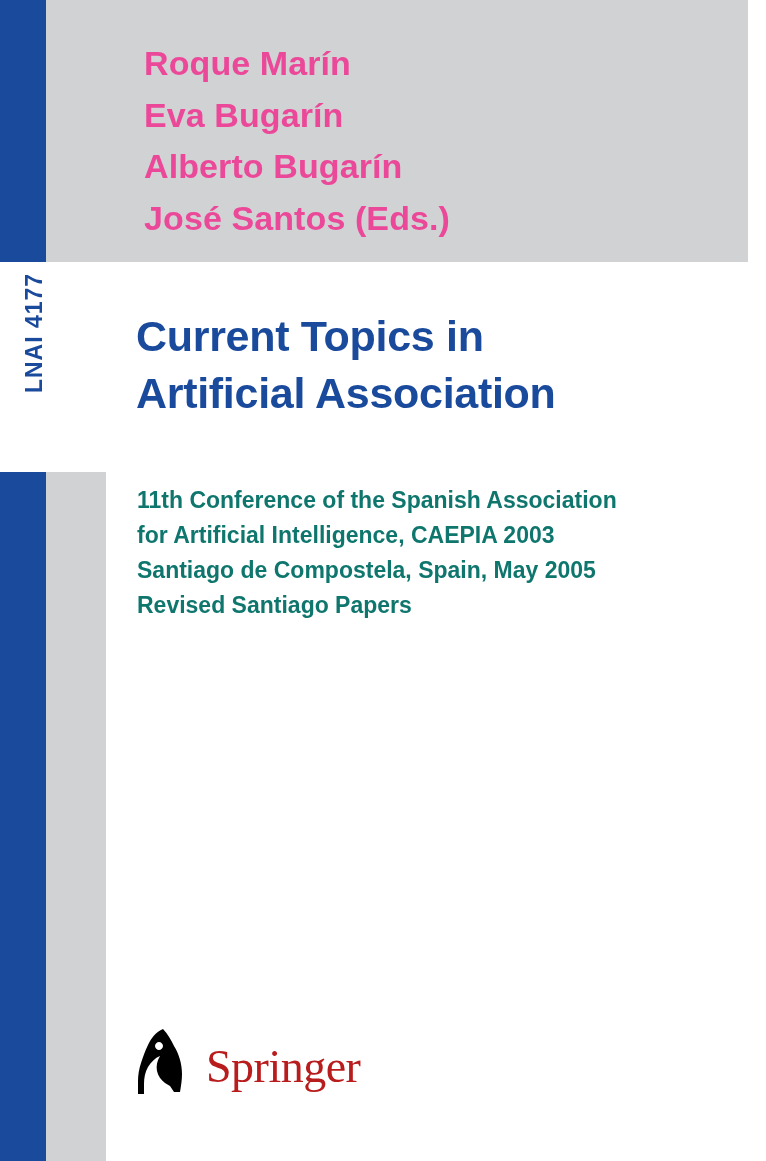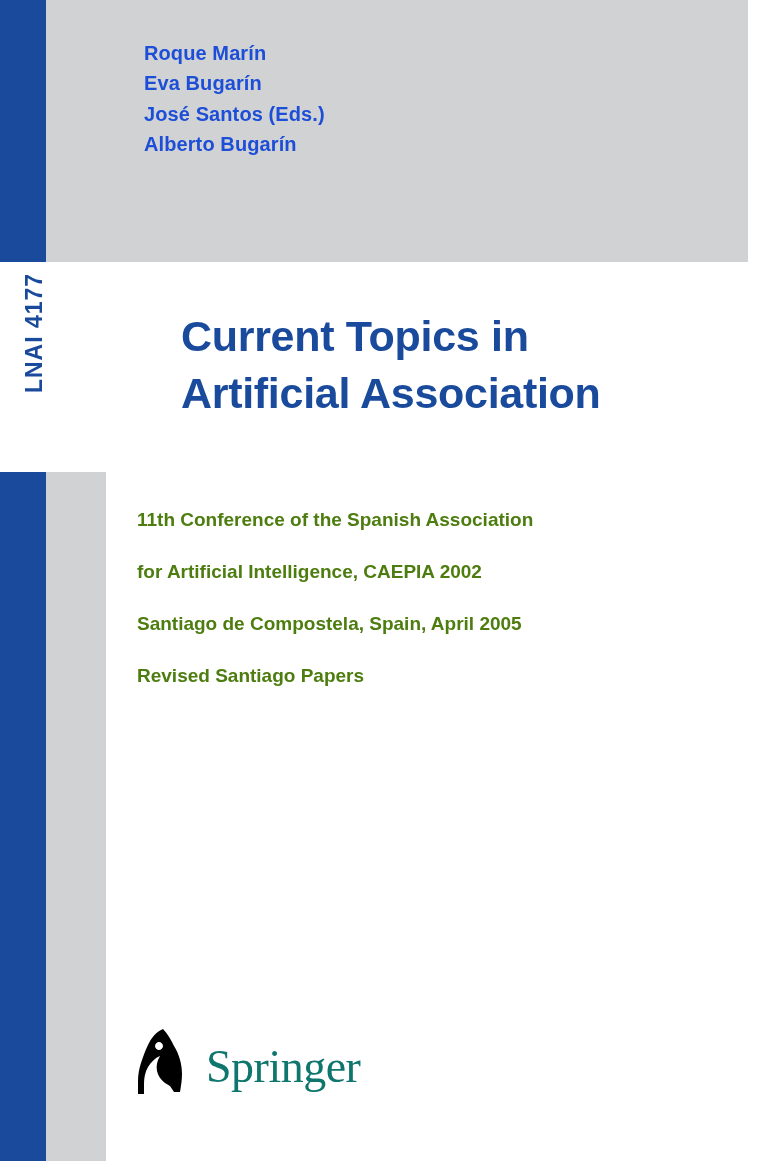--- a/index.html
+++ b/index.html
@@ -99,23 +99,23 @@
     background: #ffffff;
   }
   
   .editors {
     position: absolute;
     left: 144px;
     top: 38px;
     width: 560px;
   }
   .editor-line {
-    font-size: 20px;
-    font-weight: bold;
-    color: #1d4ed8;
+    font-size: 34px;
+    font-weight: bold;
+    color: #ec4899;
     line-height: 1.52;
     letter-spacing: 0.1px;
   }
   
   .spine-label {
     position: absolute;
     left: -46px;
     top: 310px;
     width: 160px;
     height: 46px;
@@ -136,35 +136,33 @@
     left: 136px;
     top: 308px;
     width: 600px;
   }
   .title-line {
     font-size: 43px;
     font-weight: bold;
     color: #1a4a9c;
     line-height: 1.33;
     letter-spacing: -0.3px;
-    margin-left: 45px;
   }
   
   .subtitle-wrap {
     position: absolute;
     left: 137px;
     top: 483px;
     width: 600px;
   }
   .subtitle-line {
-    font-size: 19px;
-    font-weight: bold;
-    color: #4d7c0f;
+    font-size: 23px;
+    font-weight: bold;
+    color: #0f766e;
     line-height: 1.52;
-    margin-top: 23px;
   }
   
   .logo {
     position: absolute;
     left: 130px;
     top: 1026px;
     width: 320px;
     height: 80px;
   }
   .logo-knight {
@@ -172,21 +170,21 @@
     left: 0;
     top: 0;
     width: 66px;
     height: 74px;
   }
   .logo-text {
     position: absolute;
     left: 76px;
     top: 14px;
     font-size: 46px;
-    color: #0f766e;
+    color: #b91c1c;
     font-family: "Liberation Serif", serif;
     letter-spacing: -0.5px;
   }
 </style>
 </head>
 <body>
 
 <div class="cover">
 
   <div class="bg-grey"></div>
@@ -198,33 +196,33 @@
   <div class="title-band"></div>
   <div class="sub-band"></div>
   <div class="body-white"></div>
   <div class="bg-white-right"></div>
 
   <div class="spine-label">LNAI 4177</div>
 
   <div class="editors">
     <div class="editor-line">Roque Marín</div>
     <div class="editor-line">Eva Bugarín</div>
+    <div class="editor-line">Alberto Bugarín</div>
     <div class="editor-line">José Santos (Eds.)</div>
-    <div class="editor-line">Alberto Bugarín</div>
   </div>
 
   <div class="title-wrap">
     <div class="title-line">Current Topics in</div>
     <div class="title-line">Artificial Association</div>
   </div>
 
   <div class="subtitle-wrap">
     <div class="subtitle-line">11th Conference of the Spanish Association</div>
-    <div class="subtitle-line">for Artificial Intelligence, CAEPIA 2002</div>
-    <div class="subtitle-line">Santiago de Compostela, Spain, April 2005</div>
+    <div class="subtitle-line">for Artificial Intelligence, CAEPIA 2003</div>
+    <div class="subtitle-line">Santiago de Compostela, Spain, May 2005</div>
     <div class="subtitle-line">Revised Santiago Papers</div>
   </div>
 
   <div class="logo">
     <svg class="logo-knight" viewBox="0 0 66 74">
       <path d="M33 3 C26 6 21 12 18 19 C15 25 13 31 11 37 C9 43 8 49 8 55 L8 68 L14 68 L14 58 C14 52 15 46 18 41 C21 36 25 32 30 30 C27 35 26 40 27 45 C28 50 31 54 35 57 L40 60 L44 66 L50 66 C51 60 52 54 52 48 C52 38 49 28 44 20 C41 14 38 8 33 3 Z M29 16 C31 16 33 18 33 20 C33 22 31 24 29 24 C27 24 25 22 25 20 C25 18 27 16 29 16 Z" fill="#000000"></path>
     </svg>
     <div class="logo-text">Springer</div>
   </div>
 

